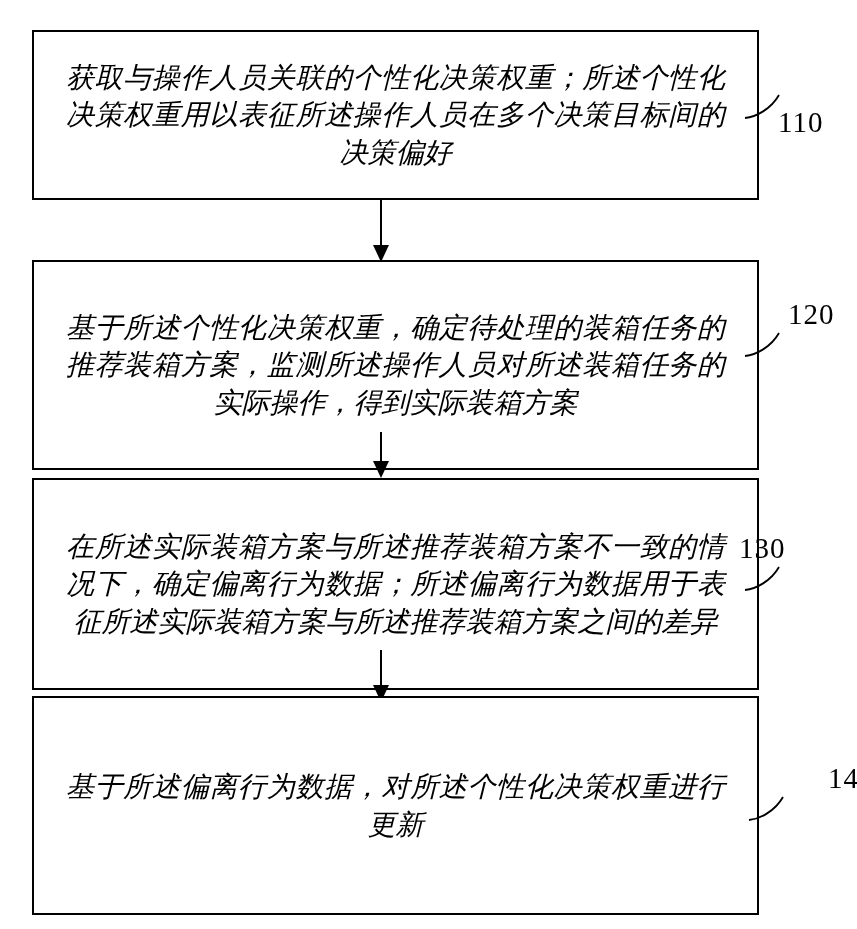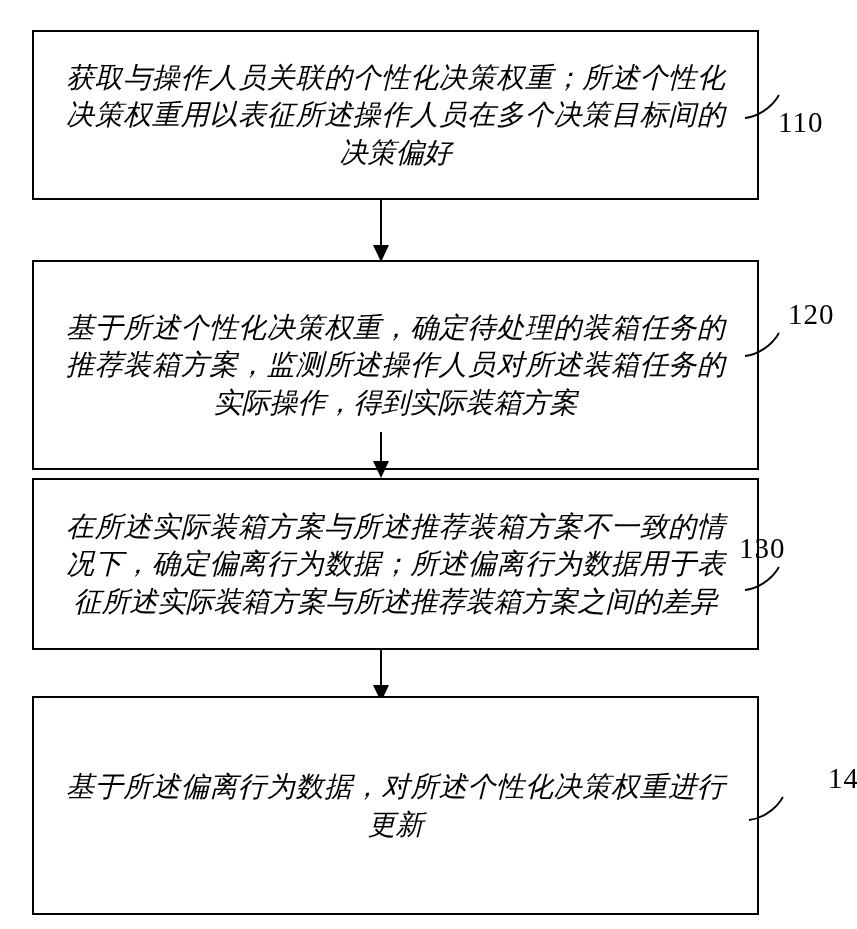--- a/index.html
+++ b/index.html
@@ -32,21 +32,21 @@
   .flow-box .box-text {
     width: 100%;
     font-size: 28px;
     line-height: 1.34;
     text-align: justify;
     text-align-last: center;
     word-break: break-all;
   }
   .box-1 { top: 30px;  height: 170px; }
   .box-2 { top: 260px; height: 210px; }
-  .box-3 { top: 478px; height: 172px; }
+  .box-3 { top: 478px; height: 212px; }
   .box-4 { top: 696px; height: 219px; }
 
   .arrow {
     position: absolute;
     left: 373px;
     width: 16px;
     display: flex;
     flex-direction: column;
     align-items: center;
   }

